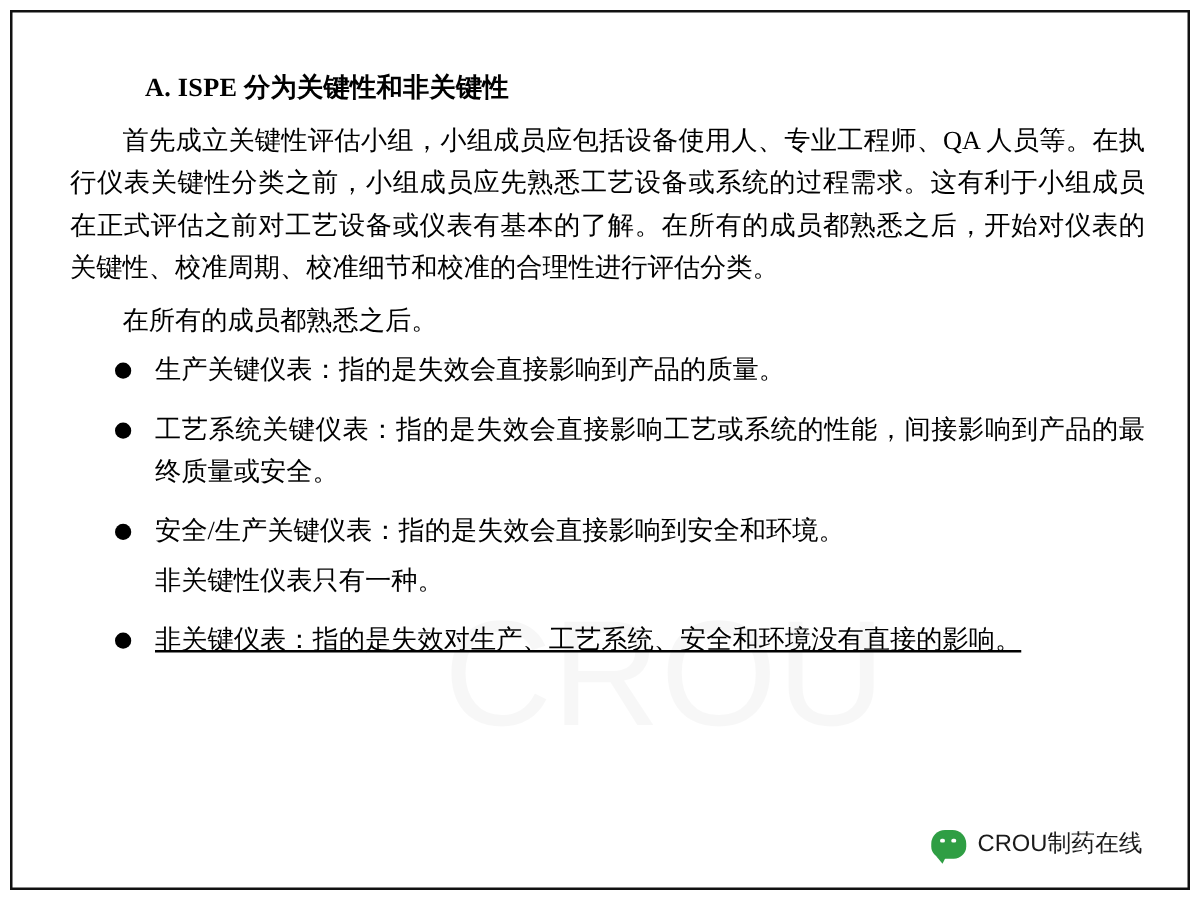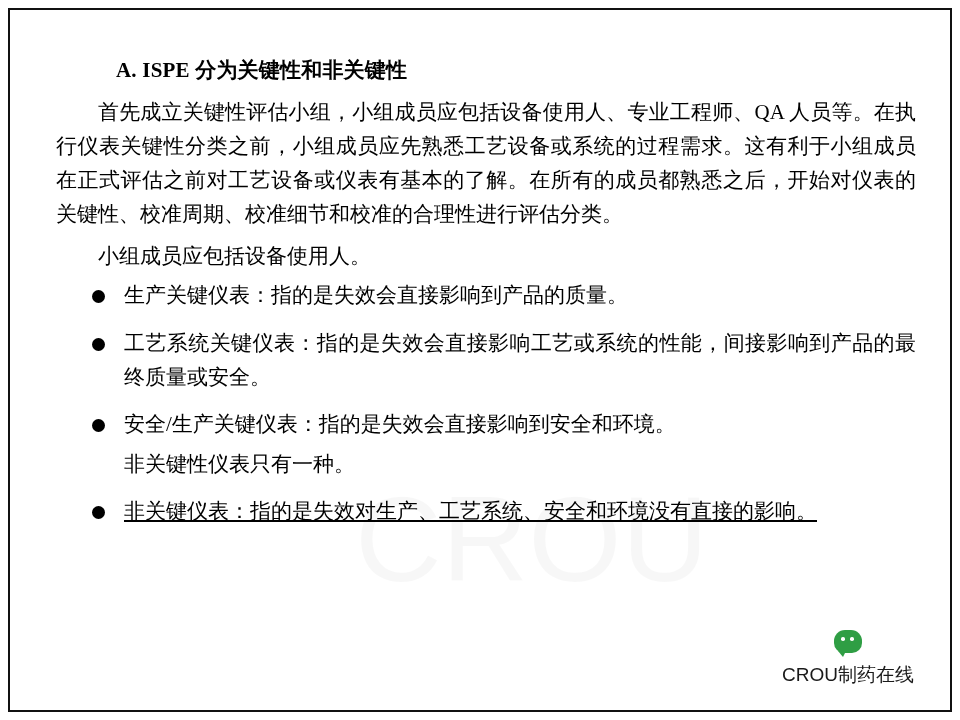--- a/index.html
+++ b/index.html
@@ -101,21 +101,20 @@
     pointer-events: none;
     user-select: none;
   }
   .footer-logo {
     position: absolute;
     right: 46px;
     bottom: 32px;
     display: flex;
     align-items: center;
     gap: 9px;
-    flex-direction: column;
   }
   .wechat-badge {
     width: 28px;
     height: 23px;
     background: #2f9e44;
     border-radius: 11px 11px 10px 10px;
     position: relative;
     flex: none;
   }
   .wechat-badge::after {
@@ -151,21 +150,21 @@
 
 <div class="slide">
   <div class="slide-border"></div>
 
   <div class="watermark">CROU</div>
 
   <div class="content">
     <div class="heading">A. ISPE 分为关键性和非关键性</div>
 
     <p class="para">首先成立关键性评估小组，小组成员应包括设备使用人、专业工程师、QA 人员等。在执行仪表关键性分类之前，小组成员应先熟悉工艺设备或系统的过程需求。这有利于小组成员在正式评估之前对工艺设备或仪表有基本的了解。在所有的成员都熟悉之后，开始对仪表的关键性、校准周期、校准细节和校准的合理性进行评估分类。</p>
-    <p class="para-sub">小组成员应包括设备使用人。</p>
+    <p class="para-sub">在所有的成员都熟悉之后。</p>
 
     <ul class="bullet-list">
       <li class="bullet-item">
         <span class="bullet-dot"></span>
         <span>生产关键仪表：指的是失效会直接影响到产品的质量。</span>
       </li>
       <li class="bullet-item">
         <span class="bullet-dot"></span>
         <span>工艺系统关键仪表：指的是失效会直接影响工艺或系统的性能，间接影响到产品的最终质量或安全。</span>
       </li>

